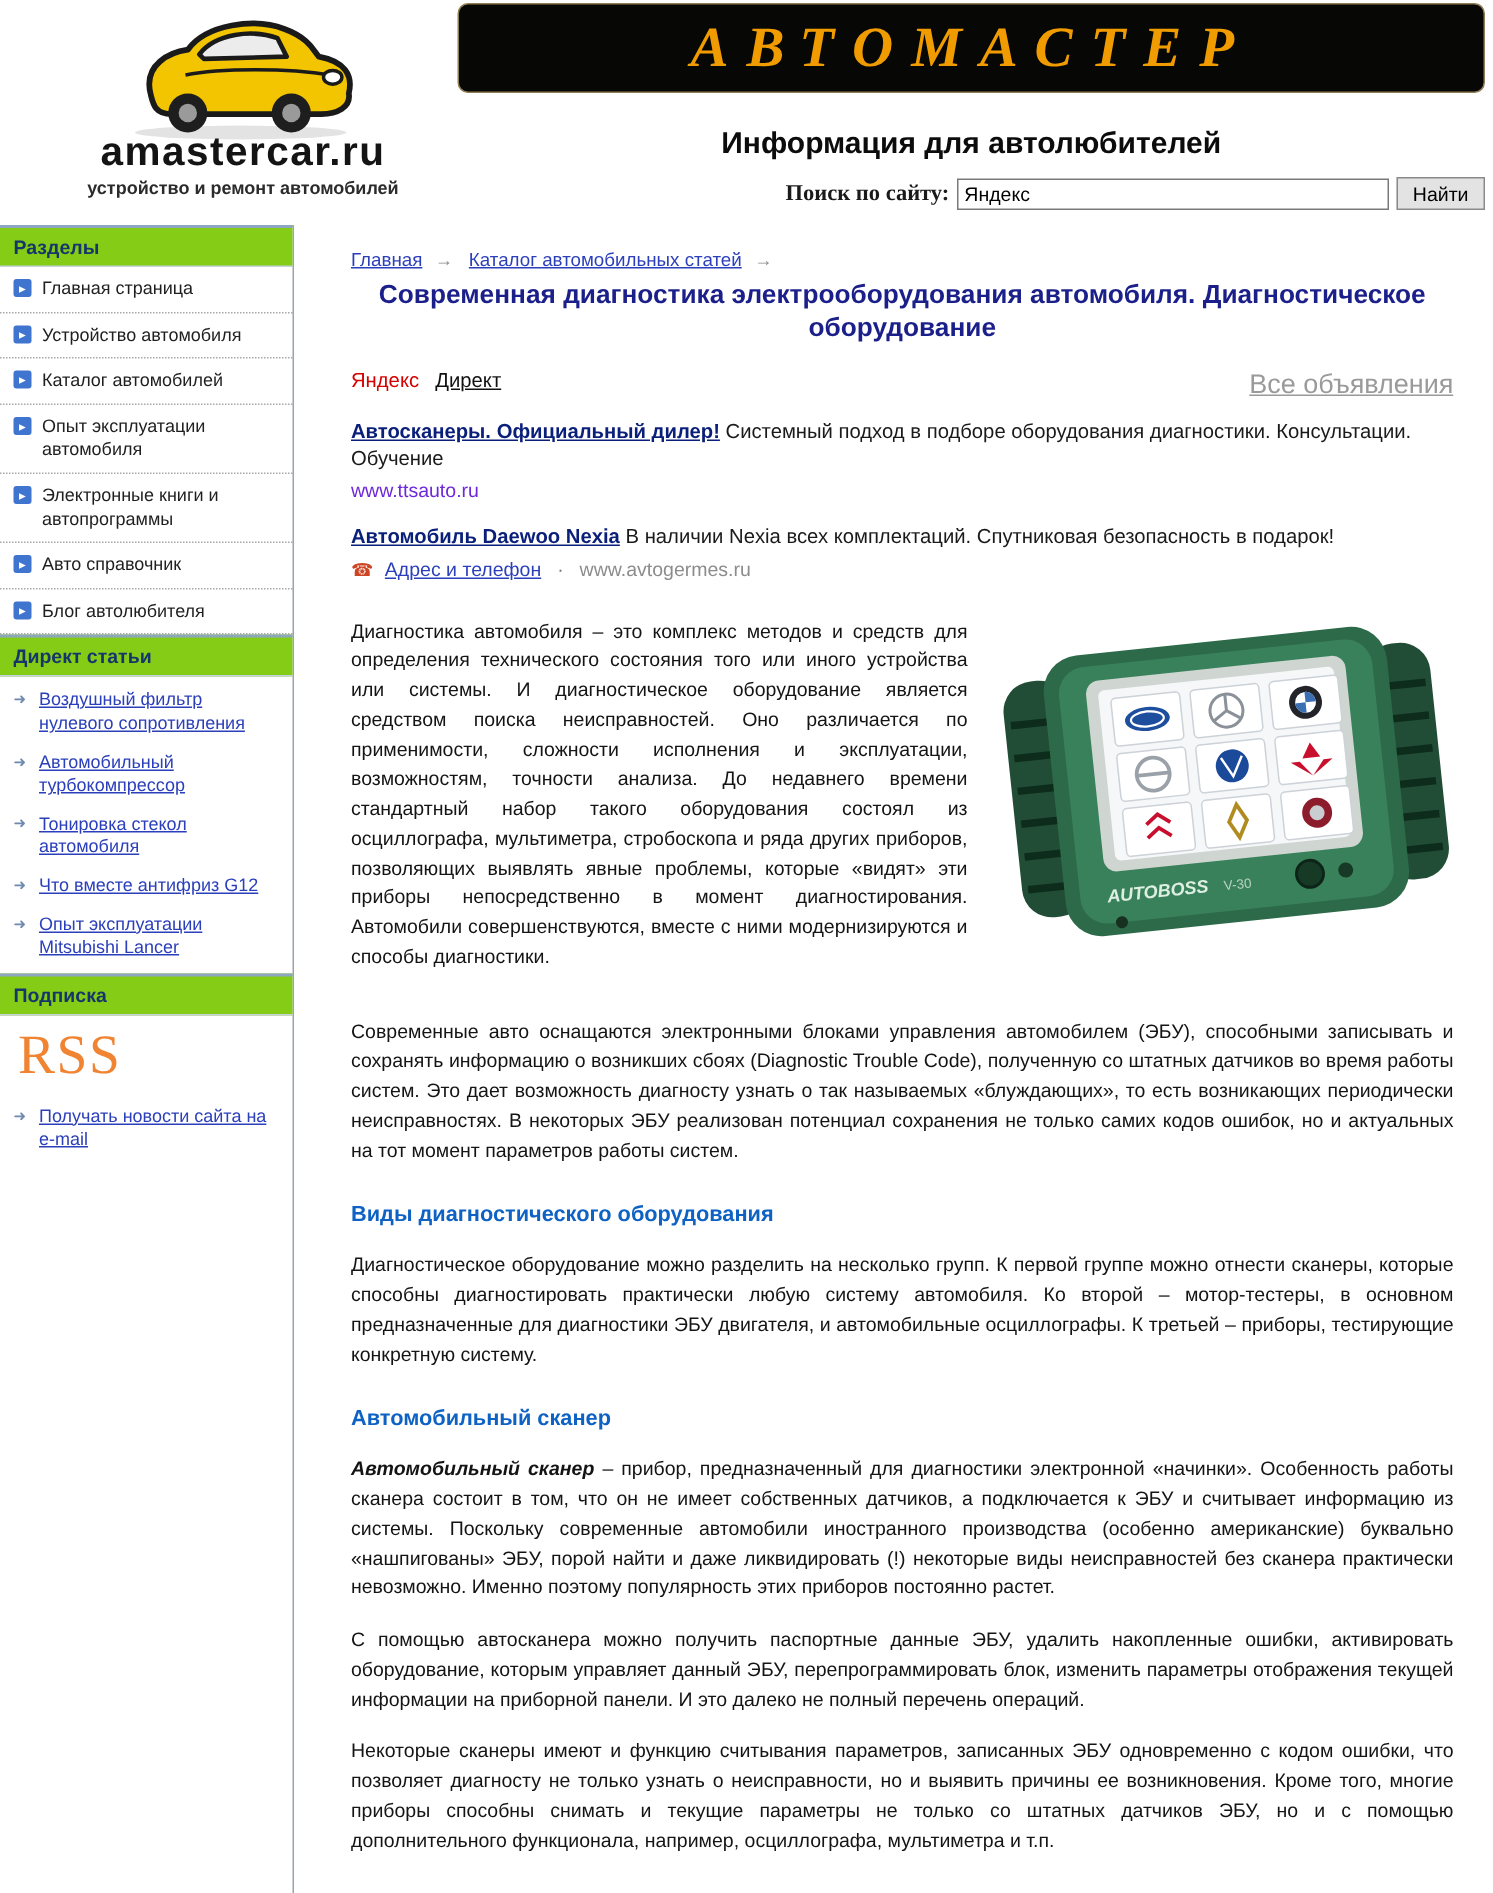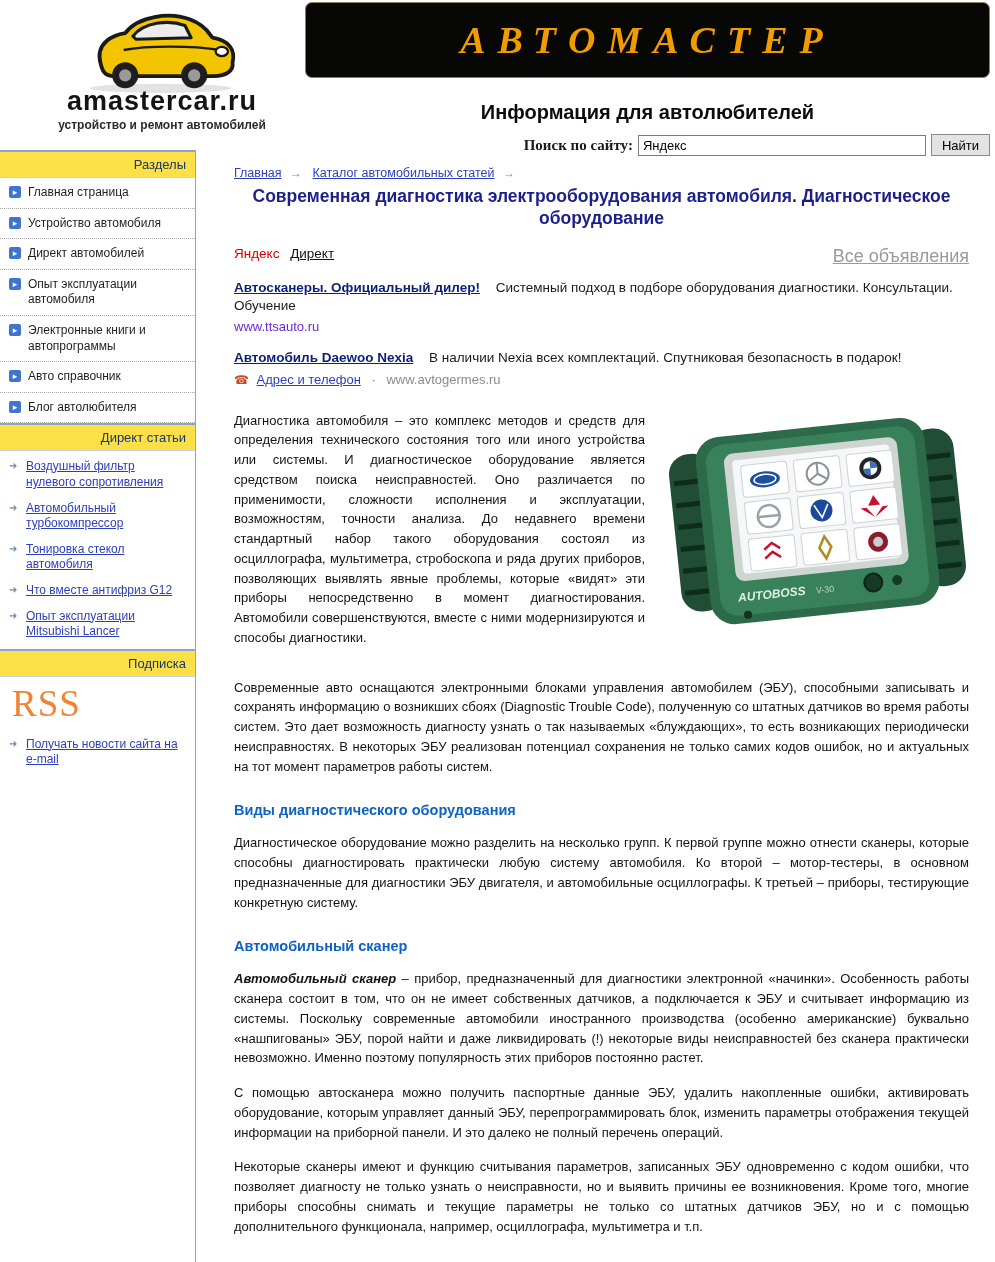--- a/index.html
+++ b/index.html
@@ -8,39 +8,39 @@
   .page { width:995px; min-height:1262px; margin:0 auto; background:#fff; }
 
   
   .site-header { position:relative; height:148px; }
   .logo-block { position:absolute; left:12px; top:0; width:300px; height:148px; text-align:center; padding-top:2px; cursor:pointer; }
   .car-logo { height:92px; }
   .site-name { font-size:27px; font-weight:bold; letter-spacing:1px; color:#141414; line-height:1; margin-top:-8px; }
   .tagline { font-size:12px; font-weight:bold; color:#2b2b2b; margin-top:3px; }
 
   .header-right { margin-left:305px; padding-right:5px; }
-  .banner { height:76px; background:#070705; border:1px solid #8f7f55; border-radius:7px;
+  .banner { height:60px; background:#070705; border:1px solid #8f7f55; border-radius:7px;
             display:flex; align-items:center; justify-content:center; margin-top:2px; }
   .banner-title { font-family:"Liberation Serif", serif; font-style:italic; font-weight:bold;
                   font-size:38px; color:#f09b00; letter-spacing:12px; white-space:nowrap; }
   .subtitle { text-align:center; font-size:20px; font-weight:bold; margin-top:23px; color:#0c0c0c; }
   .search-row { display:flex; justify-content:flex-end; align-items:center; gap:5px; margin-top:10px; }
   .search-label { font-family:"Liberation Serif", serif; font-weight:bold; font-size:15px; }
   .search-input { width:288px; height:21px; border:1px solid #7a7a7a; font-size:13px; padding:1px 4px;
                   font-family:"Liberation Sans", sans-serif; }
   .search-button { height:22px; font-size:13px; background:#e3e3e3; border:1px solid #8a8a8a;
                    padding:0 10px; cursor:pointer; font-family:"Liberation Sans", sans-serif; }
 
   
   .content { display:flex; align-items:stretch; min-height:1114px; }
 
   
   .sidebar { width:196px; flex:0 0 196px; border-right:1px solid #9aa4b0; padding-bottom:40px; }
-  .side-header { background:#fde047; border-top:2px solid #8fa6c2; border-bottom:1px solid #c6d2de;
-                 color:#15366b; font-weight:normal; font-size:13px; padding:5px 9px;text-align:right; }
+  .side-header { background:#84cc16; border-top:2px solid #8fa6c2; border-bottom:1px solid #c6d2de;
+                 color:#15366b; font-weight:bold; font-size:13px; padding:5px 9px; }
   .side-item { display:flex; gap:7px; align-items:flex-start; padding:7px 8px 7px 9px;
                border-bottom:1px dotted #a8a8a8; cursor:pointer; }
   .bullet { flex:0 0 12px; width:12px; height:12px; margin-top:1px; background:#3f74cf; border-radius:2px;
             color:#fff; font-size:9px; line-height:12px; text-align:center; }
   .side-label { font-size:12px; color:#1f1f1f; line-height:1.3; }
 
   .best-list { padding:3px 0 4px; }
   .best-item { display:flex; gap:6px; align-items:flex-start; padding:5px 8px 5px 9px; cursor:pointer; }
   .best-arrow { flex:0 0 11px; font-size:10px; color:#6f8ab0; margin-top:1px; }
   .best-label { font-size:12px; color:#2b3fbb; text-decoration:underline; line-height:1.3; }
@@ -57,21 +57,21 @@
   .article-title { text-align:center; font-size:17.5px; font-weight:bold; color:#1b1f8a;
                    margin:6px 6px 16px; line-height:1.25; }
 
   .ads { margin:2px 0 6px; }
   .ads-top { font-size:13.5px; margin-bottom:12px; overflow:hidden; }
   .yandex { color:#d60000; margin-right:7px; cursor:pointer; }
   .direct { color:#111; text-decoration:underline; cursor:pointer; }
   .all-ads { float:right; color:#9a9a9a; text-decoration:underline; font-size:18px; cursor:pointer; }
 
   .ad { margin:0 0 13px; font-size:13.5px; line-height:1.38; }
-  .ad-title { font-weight:bold; text-decoration:underline; color:#0a1f7a; margin-right:12px; cursor:pointer; }
+  .ad-title { font-weight:bold; text-decoration:underline; color:#0a1f7a; margin-right:0; cursor:pointer; }
   .ad-text { color:#1a1a1a; }
   .ad-url { color:#6d28d9; margin-top:2px; font-size:13px; }
   .ad-contact-line { margin-top:3px; font-size:13px; }
   .phone-icon { color:#cc4422; margin-right:4px; font-size:12px; }
   .ad-contact { color:#2b3fbb; text-decoration:underline; cursor:pointer; }
   .dot { color:#777; margin:0 7px; }
   .ad-url-inline { color:#8c8c8c; }
 
   .para { font-size:13px; line-height:1.52; text-align:justify; margin:15px 0; color:#141414; }
   .p-with-image { margin-top:22px; }
@@ -127,21 +127,21 @@
       <div class="side-item">
         <span class="bullet">▸</span>
         <span class="side-label">Главная страница</span>
       </div>
       <div class="side-item">
         <span class="bullet">▸</span>
         <span class="side-label">Устройство автомобиля</span>
       </div>
       <div class="side-item">
         <span class="bullet">▸</span>
-        <span class="side-label">Директ автомобилей</span>
+        <span class="side-label">Каталог автомобилей</span>
       </div>
       <div class="side-item">
         <span class="bullet">▸</span>
         <span class="side-label">Опыт эксплуатации автомобиля</span>
       </div>
       <div class="side-item">
         <span class="bullet">▸</span>
         <span class="side-label">Электронные книги и автопрограммы</span>
       </div>
       <div class="side-item">

